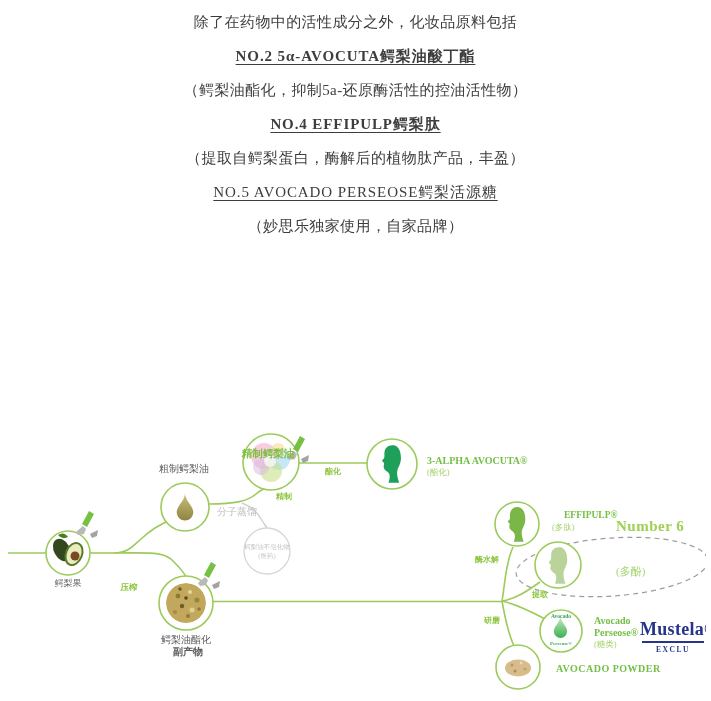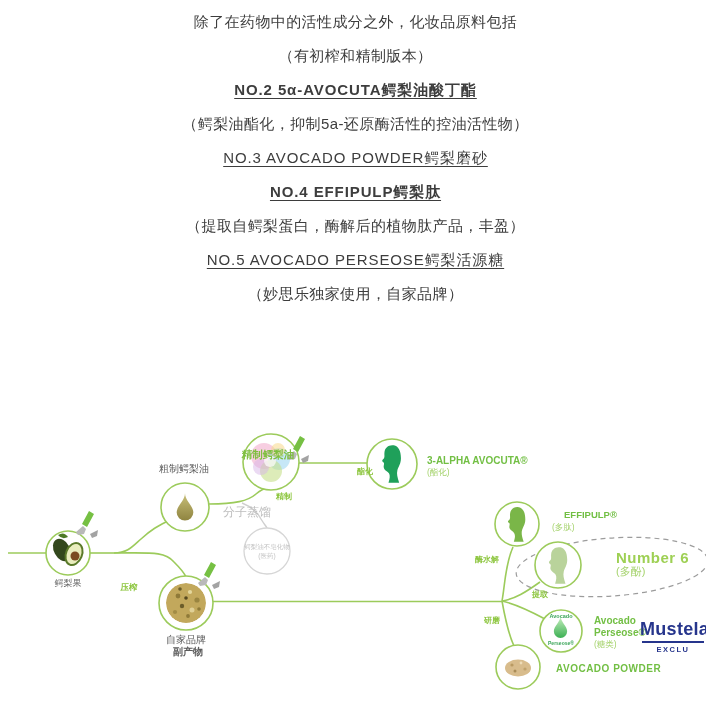--- a/index.html
+++ b/index.html
@@ -1,17 +1,17 @@
 <!DOCTYPE html>
 <html><head>
 <meta charset="utf-8">
 <style>
   html,body{margin:0;padding:0;background:#ffffff;}
   #page{position:relative;width:706px;height:701px;background:#ffffff;overflow:hidden;
-        font-family:Liberation Sans, sans-serif;}
+        font-family:Liberation Serif, serif;}
   
   .intro{position:absolute;top:14px;left:0;width:711px;text-align:center;color:#3d3d3d;
          font-size:15px;line-height:16px;letter-spacing:0.4px;}
   .tl{margin-bottom:18px;white-space:nowrap;}
   .u{text-decoration:underline;text-underline-offset:3px;letter-spacing:0.9px;}
   .b{font-weight:bold;}
   
   .lbl{position:absolute;white-space:nowrap;line-height:1.15;}
   .ctr{transform:translateX(-50%);text-align:center;}
   .proc{color:#8dc63f;font-weight:bold;font-size:8.5px;}
@@ -26,24 +26,22 @@
   .mustela .mline{height:1.5px;background:#26358c;margin:1px 2px 2px 2px;}
   .mustela .mtag{font-size:7.5px;font-weight:bold;letter-spacing:1.5px;}
 </style>
 </head>
 <body>
 
 <div id="page">
 
   <div class="intro">
     <div class="tl">除了在药物中的活性成分之外，化妆品原料包括</div>
-    <div class="tl">（有初榨和精制版本）</div>
     <div class="tl u b">NO.2 5α-AVOCUTA鳄梨油酸丁酯</div>
     <div class="tl">（鳄梨油酯化，抑制5a-还原酶活性的控油活性物）</div>
-    <div class="tl u">NO.3 AVOCADO POWDER鳄梨磨砂</div>
     <div class="tl u b">NO.4 EFFIPULP鳄梨肽</div>
     <div class="tl">（提取自鳄梨蛋白，酶解后的植物肽产品，丰盈）</div>
     <div class="tl u">NO.5 AVOCADO PERSEOSE鳄梨活源糖</div>
     <div class="tl">（妙思乐独家使用，自家品牌）</div>
   </div>
 
   <svg width="711" height="701" viewBox="0 0 711 701" style="position:absolute;left:0;top:0;">
     <defs>
       <linearGradient id="gradOil" x1="0" y1="0" x2="0" y2="1">
         <stop offset="0" stop-color="#c9c07a"></stop>
@@ -146,34 +144,34 @@
     </g>
 
     <use href="#deco" x="74" y="508"></use>
     <use href="#deco" x="285" y="433"></use>
     <use href="#deco" x="196" y="559"></use>
   </svg>
 
   <div class="lbl ctr nodetxt" style="left:68px;top:578px;color:#6a6a6a;font-size:9px;">鳄梨果</div>
   <div class="lbl ctr proc" style="left:129px;top:535px;margin-top:48px;">压榨</div>
   <div class="lbl ctr nodetxt" style="left:184px;top:463px;font-weight:500;">粗制鳄梨油</div>
-  <div class="lbl ctr" style="left:247px;top:506px;color:#bdbdbd;font-size:12px;">分子蒸馏</div>
+  <div class="lbl ctr" style="left:237px;top:506px;color:#bdbdbd;font-size:10px;">分子蒸馏</div>
   <div class="lbl ctr proc" style="left:284px;top:492px;font-size:8px;">精制</div>
   <div class="lbl ctr" style="left:268px;top:448px;color:#7ebf3e;font-weight:bold;font-size:10.5px;">精制鳄梨油</div>
-  <div class="lbl ctr proc" style="left:333px;top:467px;font-size:8px;margin-left:32px;">酯化</div>
+  <div class="lbl ctr proc" style="left:333px;top:467px;font-size:8px;">酯化</div>
   <div class="lbl ctr graytxt" style="left:267px;top:543px;">鳄梨油不皂化物</div>
   <div class="lbl ctr graytxt" style="left:267px;top:552px;">(医药)</div>
   <div class="lbl prod" style="left:427px;top:455px;">3-ALPHA AVOCUTA®</div>
   <div class="lbl sub" style="left:427px;top:468px;">(酯化)</div>
-  <div class="lbl ctr nodetxt" style="left:186px;top:634px;">自家品牌</div>
+  <div class="lbl ctr nodetxt" style="left:186px;top:634px;">鳄梨油酯化</div>
   <div class="lbl ctr nodetxt" style="left:188px;top:646px;font-weight:bold;">副产物</div>
   <div class="lbl ctr proc" style="left:487px;top:555px;font-size:8px;">酶水解</div>
   <div class="lbl prod" style="left:552px;top:510px;font-size:9.5px;margin-left:12px;">EFFIPULP®</div>
   <div class="lbl sub" style="left:552px;top:523px;">(多肽)</div>
-  <div class="lbl n6" style="left:616px;top:549px;">Number 6</div>
+  <div class="lbl n6" style="left:616px;top:518px;">Number 6</div>
   <div class="lbl n6sub" style="left:616px;top:565px;">(多酚)</div>
   <div class="lbl ctr proc" style="left:540px;top:590px;font-size:8px;">提取</div>
   <div class="lbl ctr" style="left:561px;top:613px;color:#3aa558;font-weight:bold;font-size:5.5px;">Avocado</div>
   <div class="lbl ctr" style="left:561px;top:641px;color:#3aa558;font-weight:bold;font-size:5px;">Perseose®</div>
   <div class="lbl prod" style="left:594px;top:615px;">Avocado</div>
   <div class="lbl prod" style="left:594px;top:627px;">Perseose®</div>
   <div class="lbl sub" style="left:594px;top:640px;">(糖类)</div>
   <div class="lbl ctr proc" style="left:492px;top:616px;font-size:8px;">研磨</div>
   <div class="lbl prod" style="left:556px;top:663px;letter-spacing:0.5px;">AVOCADO POWDER</div>
 

